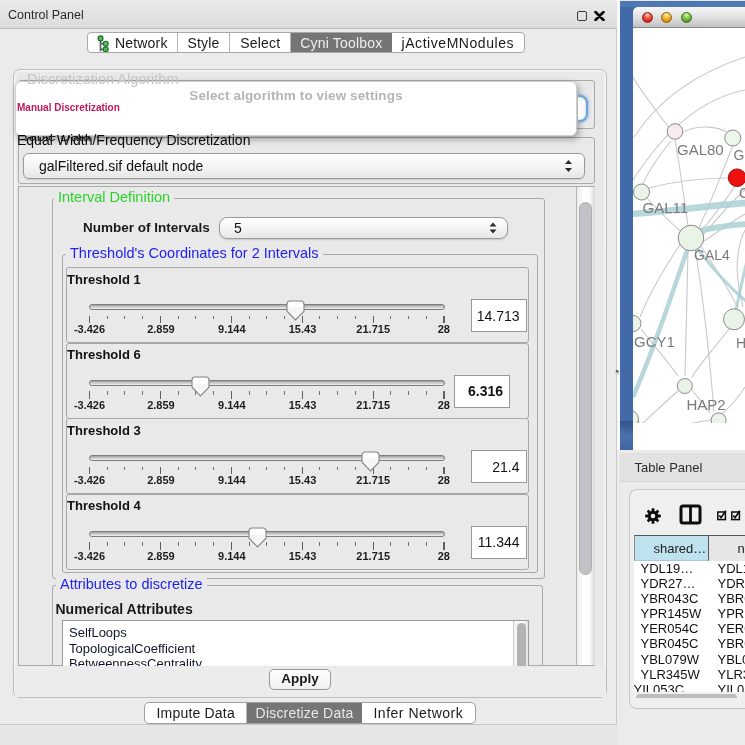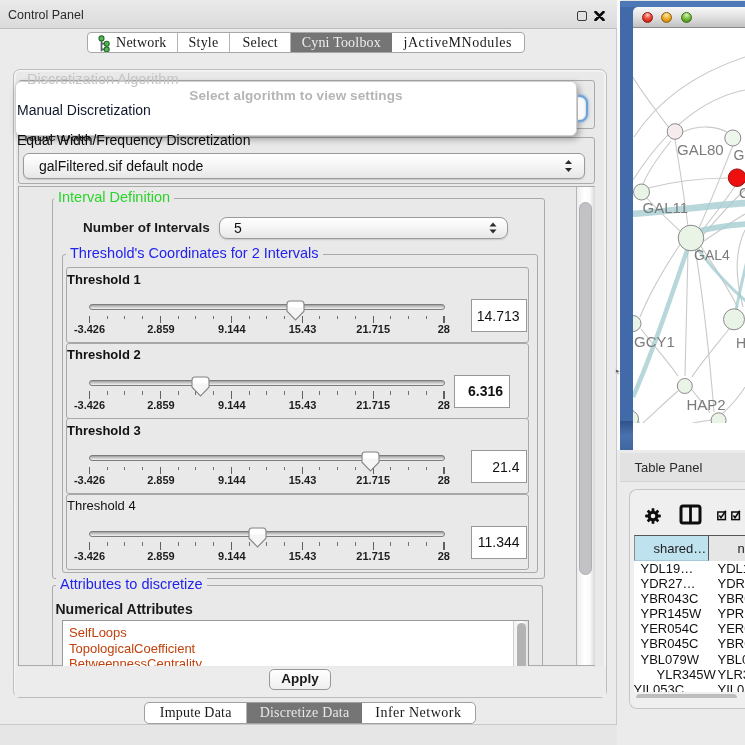--- a/index.html
+++ b/index.html
@@ -7,21 +7,21 @@
   font-family:"Liberation Sans",sans-serif;-webkit-font-smoothing:antialiased;}
 .abs{position:absolute;}
 .gbox{position:absolute;border:1px solid #aaaaaa;border-radius:3px;}
 .gtitle{position:absolute;background:#e9e9e9;padding:0 4px;font-size:14.5px;line-height:15px;white-space:pre;}
 .fld{position:absolute;background:#fff;border:1px solid #989898;font-size:14px;color:#111;
   display:flex;align-items:center;justify-content:flex-end;}
 .ticklbl{position:absolute;font-size:11px;font-weight:bold;color:#1d1d1d;transform:translateX(-50%);white-space:pre;}
 .combo{position:absolute;border:1px solid #9b9b9b;border-radius:6px;
   background:linear-gradient(#ffffff,#f6f6f6 45%,#e7e7e7);box-shadow:0 1px 1.5px rgba(0,0,0,0.15);
   font-size:14px;color:#111;display:flex;align-items:center;}
-.tabtxt{font-size:14px;letter-spacing:0.2px;color:#1a1a1a;display:flex;align-items:center;justify-content:center;height:100%;box-sizing:border-box;font-family:Liberation Serif, serif;}
+.tabtxt{font-size:14px;letter-spacing:0.2px;color:#1a1a1a;display:flex;align-items:center;justify-content:center;height:100%;box-sizing:border-box;}
 </style>
 </head>
 <body>
 
 <div class="abs" style="left:0;top:0;width:617px;height:725px;background:#ebebeb;border-right:1px solid #c9c9c9;border-bottom:1px solid #c9c9c9;box-sizing:border-box;">
 
   <div class="abs" style="left:0;top:0;width:617px;height:29px;background:linear-gradient(#eaeaea,#dbdbdb);border-bottom:1px solid #bdbdbd;box-sizing:border-box;">
     <div class="abs" style="left:8px;top:8px;font-size:12.5px;color:#2b2b2b;">Control Panel</div>
     <div class="abs" style="left:577px;top:11px;width:10px;height:9.5px;border:1.6px solid #3a3a3a;border-radius:2px;box-sizing:border-box;"></div>
     <svg width="11" height="10" viewBox="0 0 11 10" style="position:absolute;left:594px;top:11px;">
@@ -91,21 +91,21 @@
   <div class="ticklbl" style="left:160.9px;top:323.0px;">2.859</div>
   <div class="ticklbl" style="left:231.8px;top:323.0px;">9.144</div>
   <div class="ticklbl" style="left:302.5px;top:323.0px;">15.43</div>
   <div class="ticklbl" style="left:373.2px;top:323.0px;">21.715</div>
   <div class="ticklbl" style="left:443.8px;top:323.0px;">28</div>
   <div class="fld" style="left:470.5px;top:299.0px;width:56px;height:33px;box-sizing:border-box;">
       <span style="margin-right:6px;">14.713</span>
     </div>
 
   <div class="gbox" style="left:66px;top:342.5px;width:461px;height:74px;border-color:#a8a8a8;"></div>
-  <div class="abs" style="left:67px;top:347.0px;font-size:13px;font-weight:bold;color:#111;">Threshold 2</div>
+  <div class="abs" style="left:67px;top:347.0px;font-size:13px;font-weight:bold;color:#111;">Threshold 6</div>
   <div class="abs" style="left:89px;top:379.5px;width:356px;height:6px;border-radius:3px;background:linear-gradient(#9e9e9e,#c8c8c8 45%,#f2f2f2);border:1px solid #7d7d7d;box-sizing:border-box;"></div>
   <div class="abs" style="left:89px;top:391.0px;width:357px;height:3.5px;background:repeating-linear-gradient(to right,#707070 0 1px,transparent 1px 17.725px);"></div>
   <div class="abs" style="left:89px;top:391.0px;width:357px;height:7.5px;background:repeating-linear-gradient(to right,#606060 0 1px,transparent 1px 70.9px);"></div>
   <svg width="19" height="21" viewBox="0 0 19 21" style="position:absolute;left:190.9px;top:375.5px;">
     <path d="M4 1 h11 a3 3 0 0 1 3 3 v7.2 L9.5 19.9 L1 11.2 v-7.2 a3 3 0 0 1 3 -3 z" fill="#f5f5f5" stroke="#868686" stroke-width="1.1"></path>
     <path d="M4.5 2 h10 a2.5 2.5 0 0 1 2.5 2.5 v3 h-15 v-3 a2.5 2.5 0 0 1 2.5 -2.5 z" fill="#ffffff"></path>
   </svg>
   <div class="ticklbl" style="left:89.5px;top:398.5px;">-3.426</div>
   <div class="ticklbl" style="left:160.9px;top:398.5px;">2.859</div>
   <div class="ticklbl" style="left:231.8px;top:398.5px;">9.144</div>
@@ -129,21 +129,21 @@
   <div class="ticklbl" style="left:160.9px;top:474.0px;">2.859</div>
   <div class="ticklbl" style="left:231.8px;top:474.0px;">9.144</div>
   <div class="ticklbl" style="left:302.5px;top:474.0px;">15.43</div>
   <div class="ticklbl" style="left:373.2px;top:474.0px;">21.715</div>
   <div class="ticklbl" style="left:443.8px;top:474.0px;">28</div>
   <div class="fld" style="left:470.5px;top:450.0px;width:56px;height:33px;box-sizing:border-box;">
       <span style="margin-right:6px;">21.4</span>
     </div>
 
   <div class="gbox" style="left:66px;top:493.5px;width:461px;height:74px;border-color:#a8a8a8;"></div>
-  <div class="abs" style="left:67px;top:498.0px;font-size:13px;font-weight:normal;color:#111;">Threshold 4</div>
+  <div class="abs" style="left:67px;top:498.0px;font-size:13px;font-weight:bold;color:#111;">Threshold 4</div>
   <div class="abs" style="left:89px;top:530.5px;width:356px;height:6px;border-radius:3px;background:linear-gradient(#9e9e9e,#c8c8c8 45%,#f2f2f2);border:1px solid #7d7d7d;box-sizing:border-box;"></div>
   <div class="abs" style="left:89px;top:542.0px;width:357px;height:3.5px;background:repeating-linear-gradient(to right,#707070 0 1px,transparent 1px 17.725px);"></div>
   <div class="abs" style="left:89px;top:542.0px;width:357px;height:7.5px;background:repeating-linear-gradient(to right,#606060 0 1px,transparent 1px 70.9px);"></div>
   <svg width="19" height="21" viewBox="0 0 19 21" style="position:absolute;left:247.6px;top:526.5px;">
     <path d="M4 1 h11 a3 3 0 0 1 3 3 v7.2 L9.5 19.9 L1 11.2 v-7.2 a3 3 0 0 1 3 -3 z" fill="#f5f5f5" stroke="#868686" stroke-width="1.1"></path>
     <path d="M4.5 2 h10 a2.5 2.5 0 0 1 2.5 2.5 v3 h-15 v-3 a2.5 2.5 0 0 1 2.5 -2.5 z" fill="#ffffff"></path>
   </svg>
   <div class="ticklbl" style="left:89.5px;top:549.5px;">-3.426</div>
   <div class="ticklbl" style="left:160.9px;top:549.5px;">2.859</div>
   <div class="ticklbl" style="left:231.8px;top:549.5px;">9.144</div>
@@ -152,39 +152,39 @@
   <div class="ticklbl" style="left:443.8px;top:549.5px;">28</div>
   <div class="fld" style="left:470.5px;top:525.5px;width:56px;height:33px;box-sizing:border-box;">
       <span style="margin-right:6px;">11.344</span>
     </div>
 
   <div class="abs" style="left:52px;top:584.5px;width:491px;height:81px;border:1px solid #aaaaaa;border-bottom:none;border-radius:3px 3px 0 0;box-sizing:border-box;"></div>
   <div class="gtitle" style="left:56px;top:576.5px;color:#2222ee;">Attributes to discretize</div>
   <div class="abs" style="left:55.5px;top:601px;font-size:14px;font-weight:bold;color:#1a1a1a;">Numerical Attributes</div>
 
   <div class="abs" style="left:62px;top:619.5px;width:467px;height:46.5px;background:#fff;border:1px solid #9a9a9a;border-bottom:none;box-sizing:border-box;overflow:hidden;">
-    <div style="position:absolute;left:6px;top:4.5px;font-size:13px;color:#c2410c;line-height:15.5px;">SelfLoops<br>TopologicalCoefficient<br>BetweennessCentrality</div>
+    <div style="position:absolute;left:6px;top:4.5px;font-size:13px;color:#0f172a;line-height:15.5px;">SelfLoops<br>TopologicalCoefficient<br>BetweennessCentrality</div>
     <div style="position:absolute;right:0;top:0;width:14px;height:47px;background:linear-gradient(to right,#f2f2f2,#ffffff 50%,#e3e3e3);border-left:1px solid #cfcfcf;"></div>
     <div style="position:absolute;right:2.5px;top:2px;width:9px;height:47px;background:#b3b3b3;border-radius:5px;"></div>
   </div>
 
   <div class="abs" style="left:14.5px;top:667px;width:591px;height:30px;background:#ececec;"></div>
 
   <div class="abs" style="left:269px;top:669px;width:62px;height:21px;background:linear-gradient(#ffffff,#efefef);border:1px solid #989898;border-radius:5px;box-sizing:border-box;display:flex;align-items:center;justify-content:center;padding-bottom:3px;font-size:13.5px;font-weight:bold;color:#1a1a1a;">Apply</div>
 
   <div class="abs" style="left:144px;top:702px;width:332px;height:22px;background:#fff;border:1px solid #9f9f9f;border-radius:5px;box-sizing:border-box;overflow:hidden;display:flex;">
     <div class="tabtxt" style="width:103px;border-right:1px solid #b5b5b5;">Impute Data</div>
     <div class="tabtxt" style="width:115px;background:#757575;color:#e8e8e8;">Discretize Data</div>
     <div class="tabtxt" style="width:114px;letter-spacing:0.5px;">Infer Network</div>
   </div>
 </div>
 
 <div class="abs" style="left:15px;top:81px;width:562px;height:55px;background:#fff;border:1px solid #d0d0d0;border-radius:6px;box-shadow:2px 3px 7px rgba(0,0,0,0.35);box-sizing:border-box;"></div>
 <div class="abs" style="left:15px;top:88px;width:562px;text-align:center;font-size:13.5px;font-weight:bold;color:#b5b5b5;letter-spacing:0.1px;">Select algorithm to view settings</div>
-<div class="abs" style="left:17px;top:102px;font-size:14px;font-weight:normal;color:#0f172a;">Manual Discretization</div>
+<div class="abs" style="left:17px;top:102px;font-size:10px;font-weight:bold;color:#be185d;">Manual Discretization</div>
 <div class="abs" style="left:17px;top:132px;font-size:14px;color:#0a0a0a;">Equal Width/Frequency Discretization</div>
 
 <div class="abs" style="left:27px;top:71px;font-size:14.5px;color:#c4c4c4;">Discretization Algorithm</div>
 
 <div class="abs" style="left:577.5px;top:92px;width:14px;height:33px;overflow:hidden;">
   <div class="abs" style="left:-18px;top:3px;width:28px;height:27px;border:2.6px solid #6da3d6;border-radius:8px;background:#fafafa;box-sizing:border-box;box-shadow:0 0 2.5px 1px rgba(100,150,205,0.5),inset 0 0 1.5px 0.5px rgba(100,150,205,0.4);"></div>
 </div>
 
 <div class="abs" style="left:617px;top:0;width:3.5px;height:452px;background:#fafafa;"></div>
 
@@ -308,19 +308,19 @@
       </div>
     <div class="abs" style="left:0;top:25.5px;width:1px;height:137px;background:#9a9a9a;"></div>
     <div class="abs" style="left:0;top:25.5px;width:113px;height:137px;background:#fff;color:#111;">
       <div style="height:15.2px;line-height:15.2px;"><span style="margin-left:7px;">YDL19…</span><span style="position:absolute;left:84px;">YDL19</span></div>
       <div style="height:15.2px;line-height:15.2px;"><span style="margin-left:7px;">YDR27…</span><span style="position:absolute;left:84px;">YDR27</span></div>
       <div style="height:15.2px;line-height:15.2px;"><span style="margin-left:7px;">YBR043C</span><span style="position:absolute;left:84px;">YBR04</span></div>
       <div style="height:15.2px;line-height:15.2px;"><span style="margin-left:7px;">YPR145W</span><span style="position:absolute;left:84px;">YPR14</span></div>
       <div style="height:15.2px;line-height:15.2px;"><span style="margin-left:7px;">YER054C</span><span style="position:absolute;left:84px;">YER05</span></div>
       <div style="height:15.2px;line-height:15.2px;"><span style="margin-left:7px;">YBR045C</span><span style="position:absolute;left:84px;">YBR04</span></div>
       <div style="height:15.2px;line-height:15.2px;"><span style="margin-left:7px;">YBL079W</span><span style="position:absolute;left:84px;">YBL07</span></div>
-      <div style="height:15.2px;line-height:15.2px;padding-left:16px;"><span style="margin-left:7px;">YLR345W</span><span style="position:absolute;left:84px;">YLR34</span></div>
+      <div style="height:15.2px;line-height:15.2px;"><span style="margin-left:7px;">YLR345W</span><span style="position:absolute;left:84px;">YLR34</span></div>
       <div style="height:15.2px;line-height:15.2px;"><span style="">YIL053C</span><span style="position:absolute;left:84px;">YIL05</span></div>
     </div>
     <div class="abs" style="left:0;top:157px;width:113px;height:8px;background:#f0f0f0;"></div>
     <div class="abs" style="left:2px;top:159px;width:101px;height:8.5px;background:#bdbdbd;border-radius:4px;"></div>
   </div>
 </div>
 
 </body></html>

